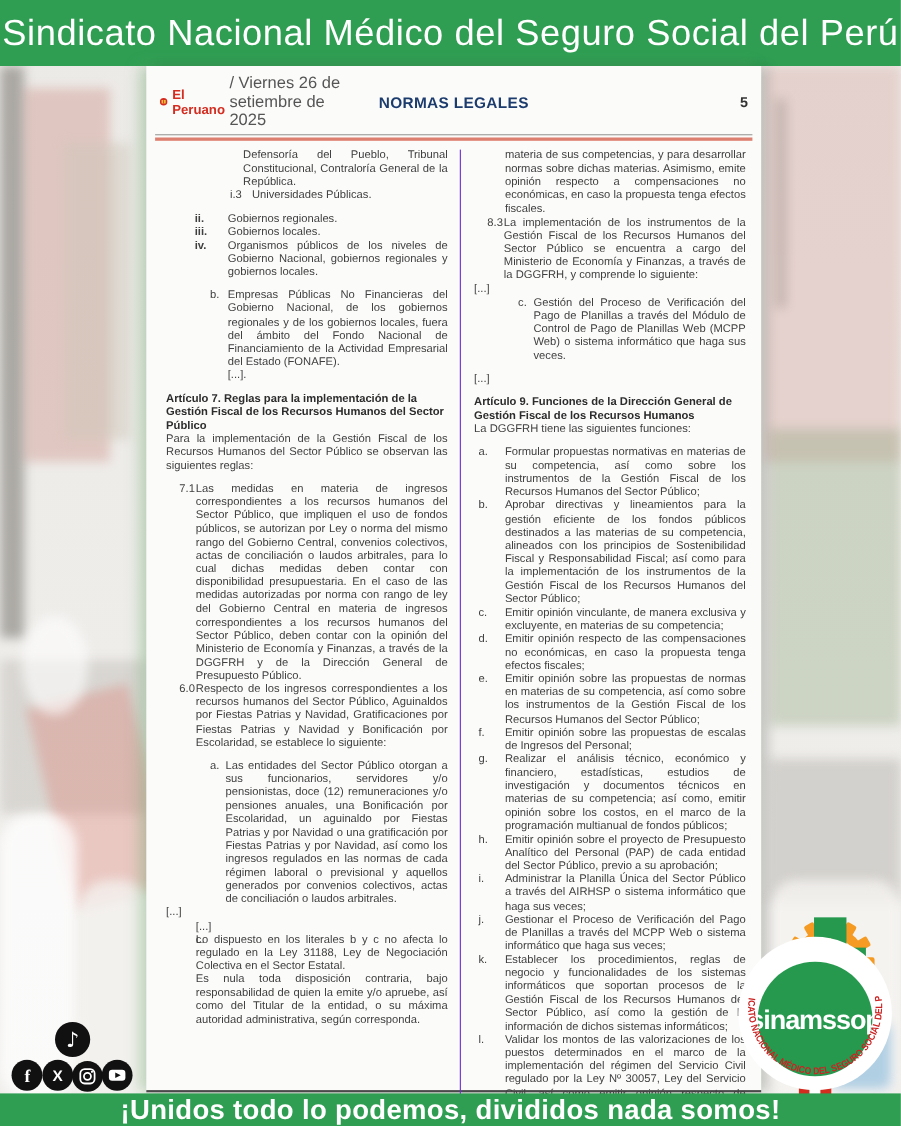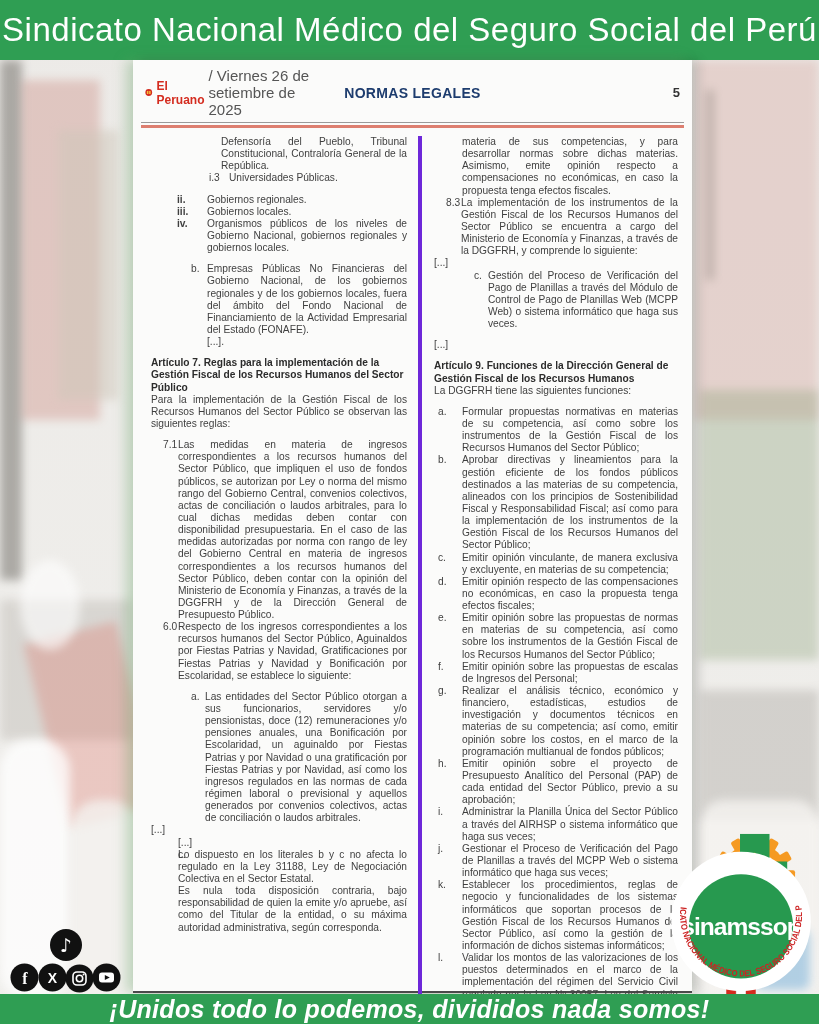--- a/index.html
+++ b/index.html
@@ -9,39 +9,39 @@
   
   .bg{position:absolute;inset:0;background:linear-gradient(#eceae7,#f0efec);}
   .bg .blob{position:absolute;filter:blur(5px);}
 
   
   .banner{position:absolute;left:0;top:0;width:819px;height:60px;background:#2f9e53;
           display:flex;align-items:center;justify-content:center;}
   .banner-title{color:#ffffff;font-size:33px;letter-spacing:.5px;font-weight:400;}
   .footer-bar{position:absolute;left:0;bottom:0;width:819px;height:30px;background:#2f9e53;
           display:flex;align-items:center;justify-content:center;}
-  .footer-slogan{color:#ffffff;font-size:25px;font-weight:700;font-style:italic;letter-spacing:.3px;}
+  .footer-slogan{color:#ffffff;font-size:25px;font-weight:700;letter-spacing:.3px;}
 
   
   .page{position:absolute;left:133px;top:60px;width:559px;height:933px;background:#fbfbfa;
         box-shadow:-7px 0 12px rgba(96,160,100,.35), 7px 0 10px rgba(0,0,0,.15);
         border-bottom:2px solid #4a4a4a;box-sizing:border-box;}
   .page-header{display:flex;align-items:center;padding:7px 12px 4px 12px;}
   .ph-left{display:flex;align-items:center;gap:4px;flex:1;}
   .brand{color:#d42c1f;font-weight:700;font-size:12px;}
   .date{color:#555;font-size:15px;}
   .section{flex:1;text-align:center;color:#1d3c6e;font-weight:700;font-size:14px;letter-spacing:.3px;}
   .pagenum{flex:1;text-align:right;color:#333;font-weight:700;font-size:13px;}
   .rule1{height:1px;background:#9a9a9a;margin:0 8px;}
   .rule2{height:3px;background:#dd7f70;margin:2px 8px 0 8px;}
 
   .columns{display:flex;padding:8px 14px 0 18px;height:880px;overflow:hidden;box-sizing:border-box;}
   .col{font-size:10.2px;line-height:1.19;color:#3f3f3f;}
   .col-left{width:256px;padding-right:11px;}
-  .col-right{flex:1;border-left:4px solid #6d28d9;padding-left:12px;}
+  .col-right{flex:1;border-left:1px solid #6d28d9;padding-left:12px;}
 
   .para{position:relative;text-align:justify;margin:0;}
   .para .lbl{position:absolute;left:0;}
   .heading{font-weight:700;color:#2c2c2c;text-align:left;}
   .gap{height:9px;}
   .ind70{padding-left:70px;}
   .i3{padding-left:78px;} .i3 .lbl{left:58px;}
   .roman{padding-left:56px;} .roman .lbl{left:26px;font-weight:bold;}
   .bitem{padding-left:56px;} .bitem .lbl{left:40px;}
   .ind56{padding-left:56px;}

